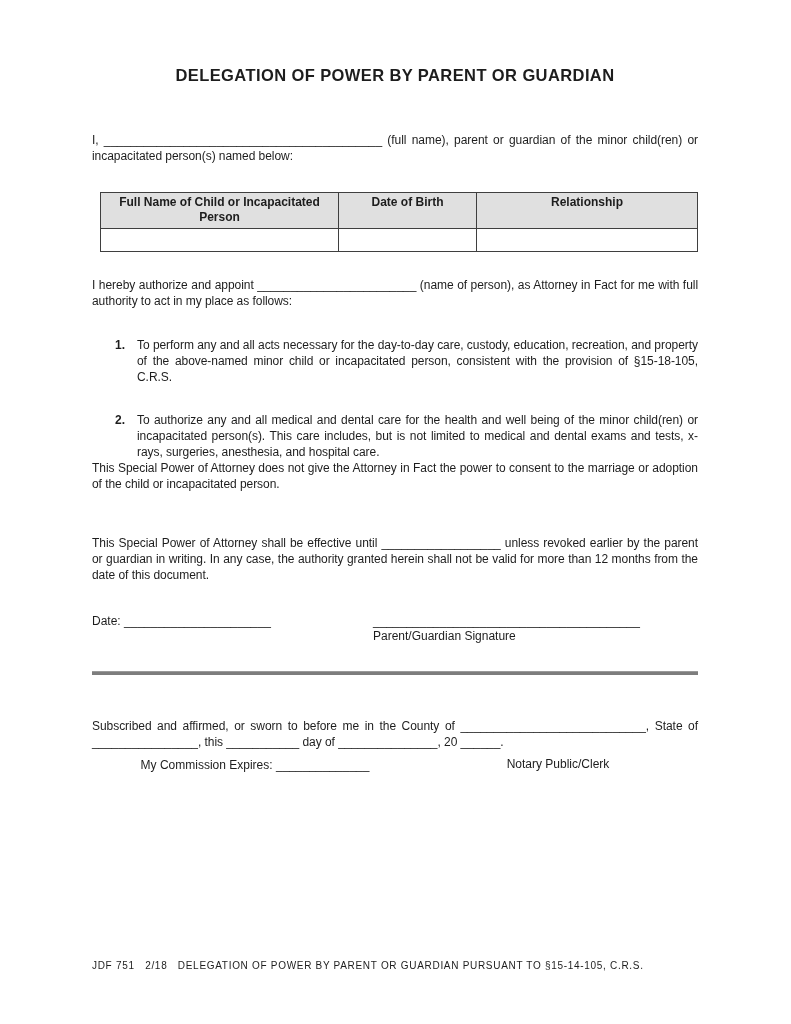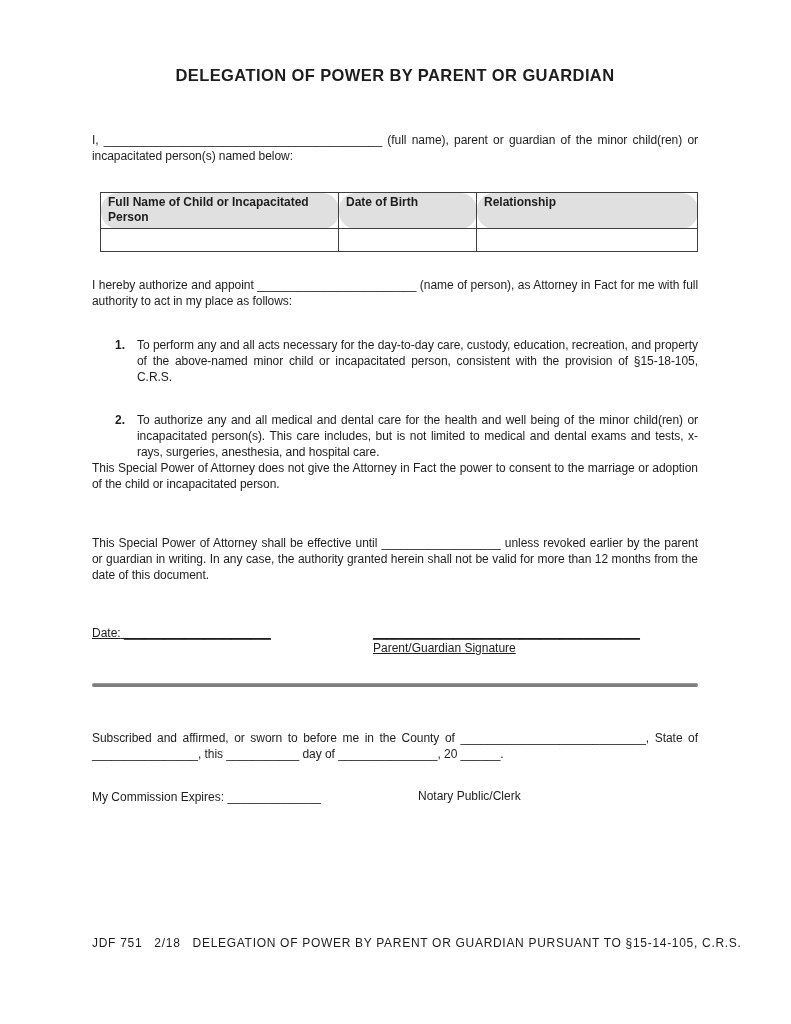--- a/index.html
+++ b/index.html
@@ -1,15 +1,15 @@
 <!DOCTYPE html>
 <html style="--text-color: #1d1d1d; --table-header-bg: #e0e0e0; --divider-color: #7d7d7d;"><head>
 <meta charset="utf-8">
 <style>
-  * { margin: 0; padding: 0; box-sizing: border-box; border-radius: 17px; }
+  * { margin: 0; padding: 0; box-sizing: border-box; }
   html, body { background: #ffffff; }
   body {
     font-family: "Liberation Sans", "DejaVu Sans", sans-serif;
     color: var(--text-color, #1d1d1d);
   }
   .page {
     position: relative;
     width: 791px;
     height: 1024px;
     margin: 0 auto;
@@ -38,21 +38,21 @@
     margin-left: 8px;
     border-collapse: collapse;
     table-layout: fixed;
     width: 597px;
     font-size: 12px;
   }
   .children-table th, .children-table td {
     border: 1px solid #3f3f3f;
     padding: 2px 7px;
     vertical-align: top;
-    text-align: left;
+    text-align: center;
   }
   .children-table th {
     background: var(--table-header-bg, #e0e0e0);
     font-weight: bold;
     line-height: 15px;
     height: 36px;
   }
   .children-table td { height: 23px; }
   .col-name { width: 238px; }
   .col-dob { width: 138px; }
@@ -63,40 +63,40 @@
     display: flex;
     margin-left: 23px;
     font-size: 12px;
     line-height: 16px;
   }
   .power-item + .power-item { margin-top: 27px; }
   .power-num { width: 22px; flex-shrink: 0; font-weight: bold; }
   .power-text { flex: 1; text-align: justify; letter-spacing: -0.05px; }
   .limitation { }
   .effective { margin-top: 43px; }
-  .sig-row { margin-top: 42px; display: flex; font-size: 12px; line-height: 16px; text-decoration: underline; }
+  .sig-row { margin-top: 30px; display: flex; font-size: 12px; line-height: 16px; }
   .date-cell { width: 281px; flex-shrink: 0; }
   .sig-cell { flex: 1; }
   .blank-line { white-space: pre; }
   .caption { font-size: 12px; line-height: 15px; }
   .divider {
     margin-top: 27px;
     height: 4px;
     background: var(--divider-color, #7d7d7d);
     border-top: 1px solid #9a9a9a;
   }
   .notary-affirmation { margin-top: 43px; }
-  .notary-row { margin-top: 27px; display: flex; font-size: 12px; line-height: 16px; }
+  .notary-row { margin-top: 7px; display: flex; font-size: 12px; line-height: 16px; text-align: center; }
   .commission-cell { width: 326px; flex-shrink: 0; }
   .notary-cell { flex: 1; }
   .footer {
     position: absolute;
     left: 92px;
-    top: 936px;
-    font-size: 12px;
+    top: 960px;
+    font-size: 10px;
     letter-spacing: 0.7px;
     white-space: pre;
     color: #1d1d1d;
   }
 </style>
 </head>
 <body>
 
 <div class="page">
 

